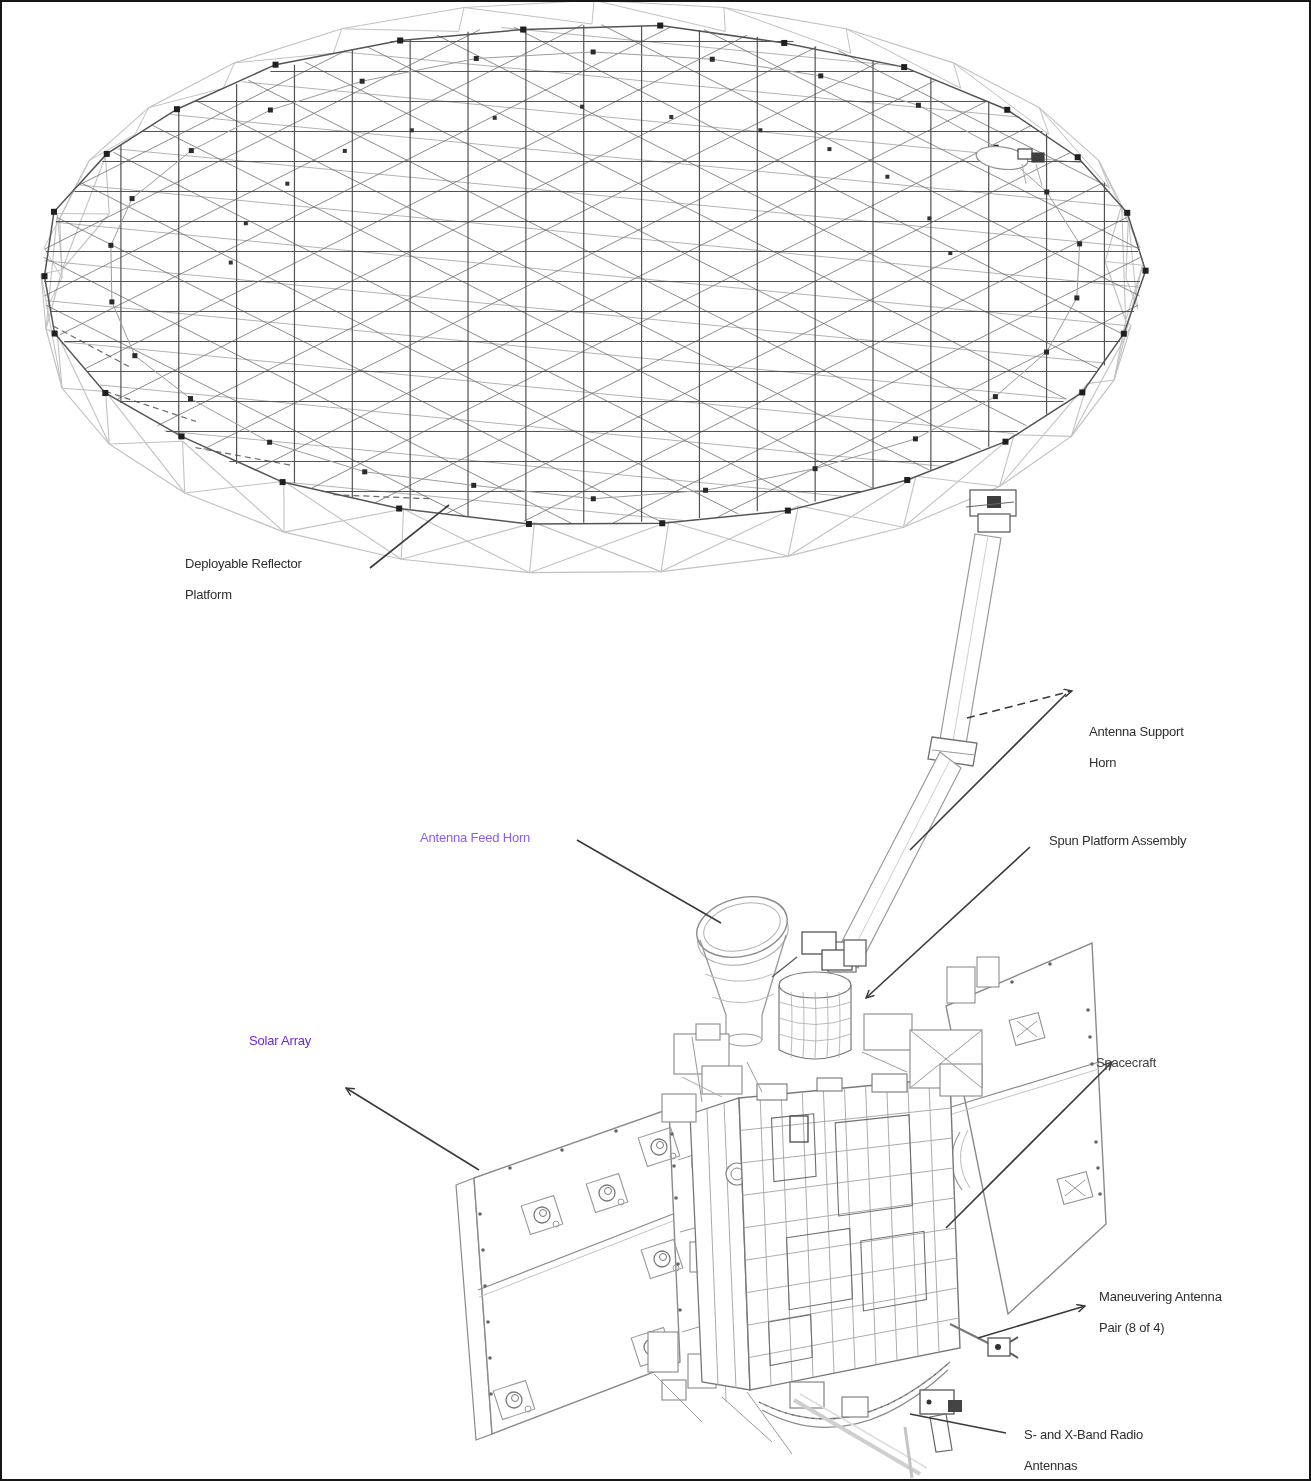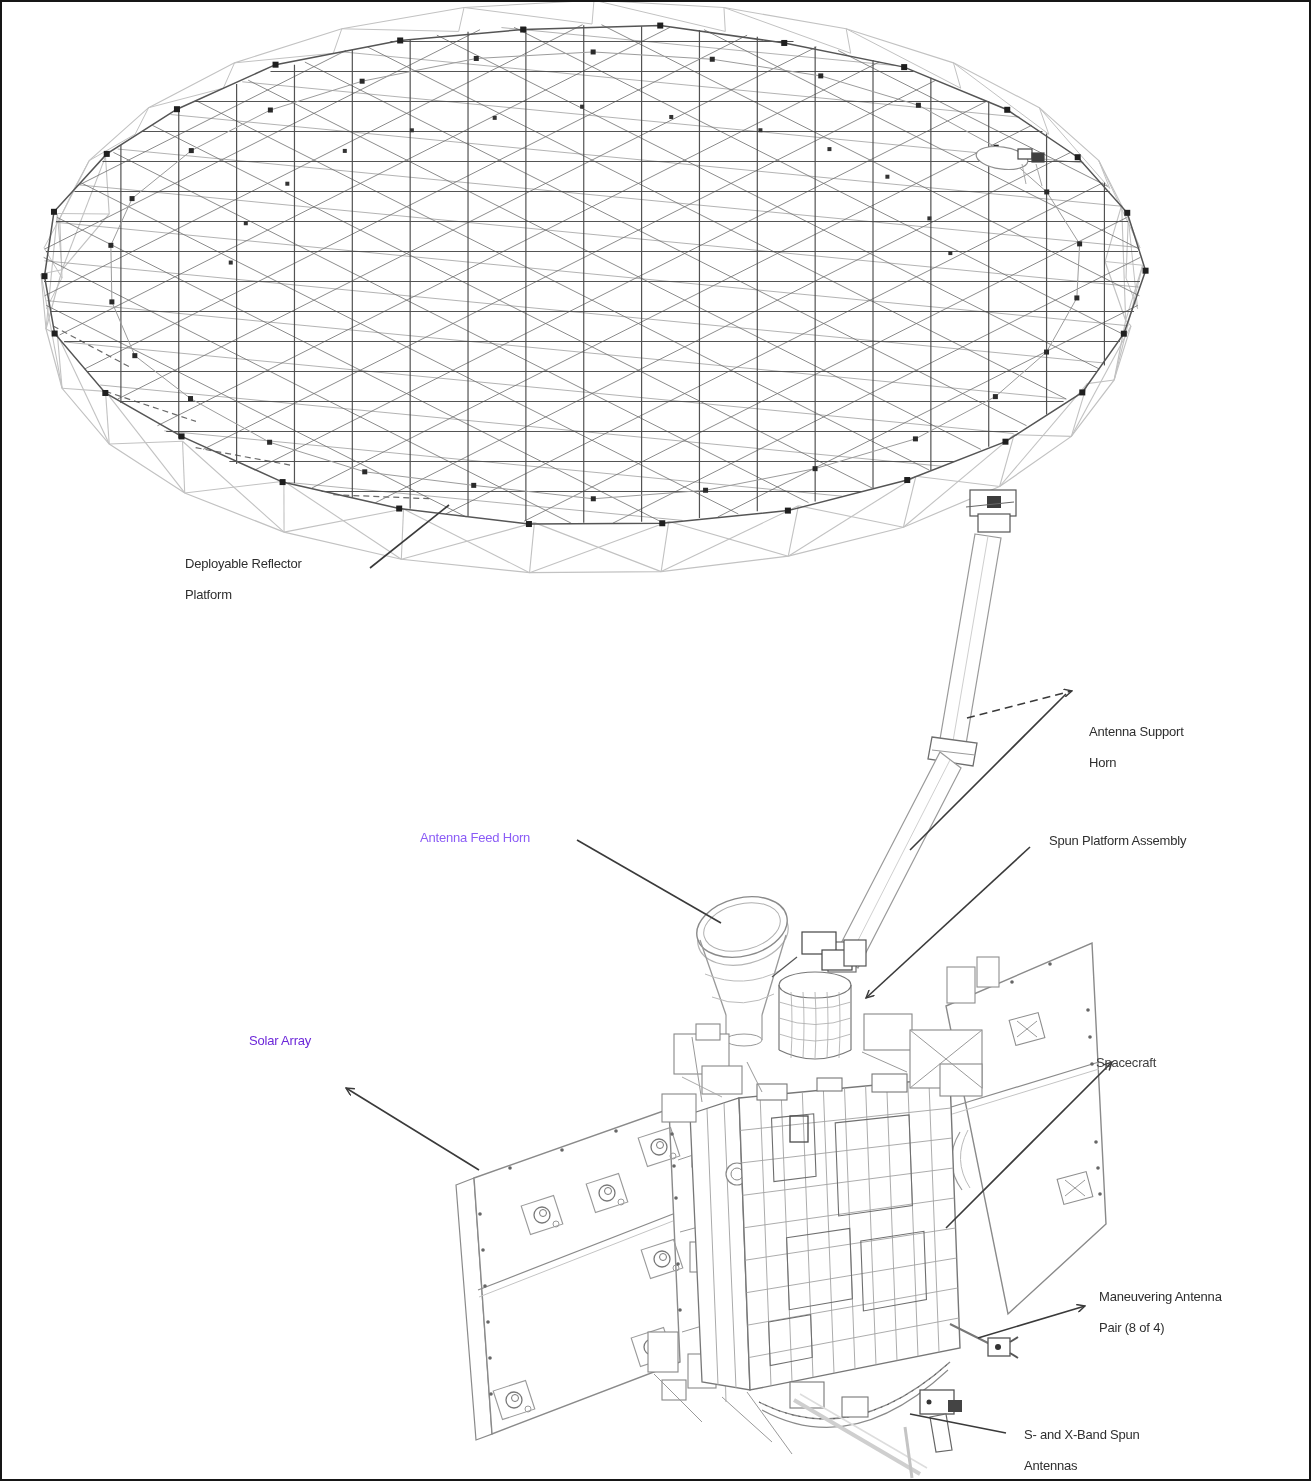--- a/index.html
+++ b/index.html
@@ -514,17 +514,17 @@
   <div class="label" style="left: 1094px; top: 1045px; color: #404040;">
     <div>Spacecraft</div>
   </div>
 
   <div class="label" style="left: 1097px; top: 1279px; color: rgb(46, 46, 46);">
     <div>Maneuvering Antenna</div>
     <div>Pair (8 of 4)</div>
   </div>
 
   <div class="label" style="left: 1022px; top: 1417px; color: rgb(46, 46, 46);">
-    <div>S- and X-Band Spun</div>
+    <div>S- and X-Band Radio</div>
     <div>Antennas</div>
   </div>
 
 </div>
 
 </body></html>

